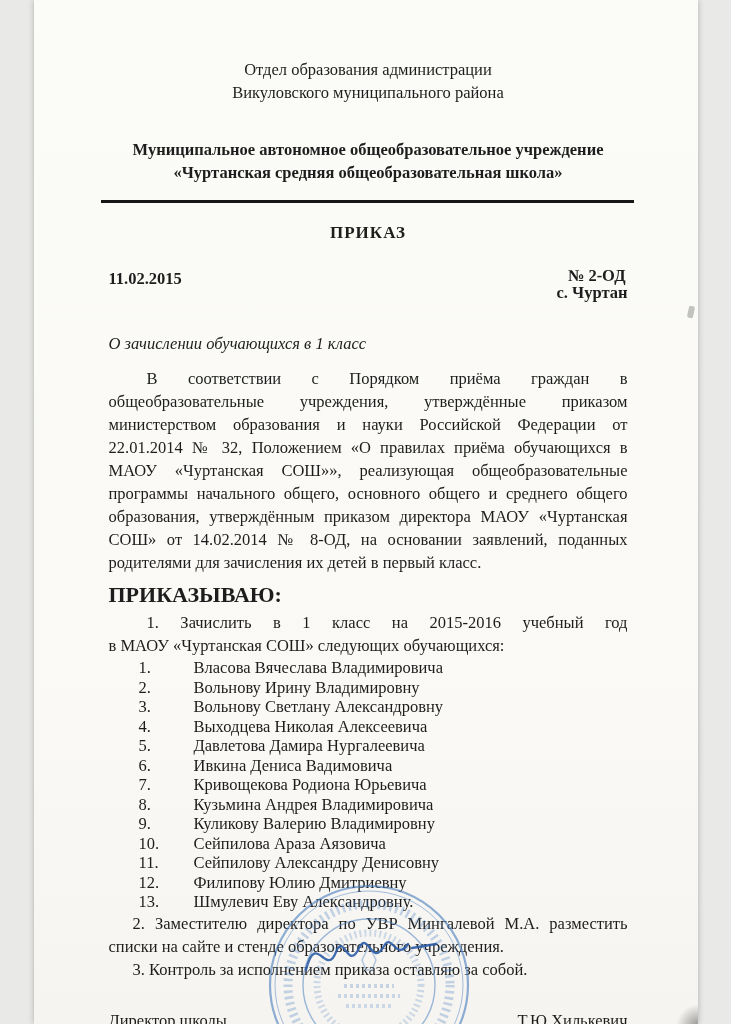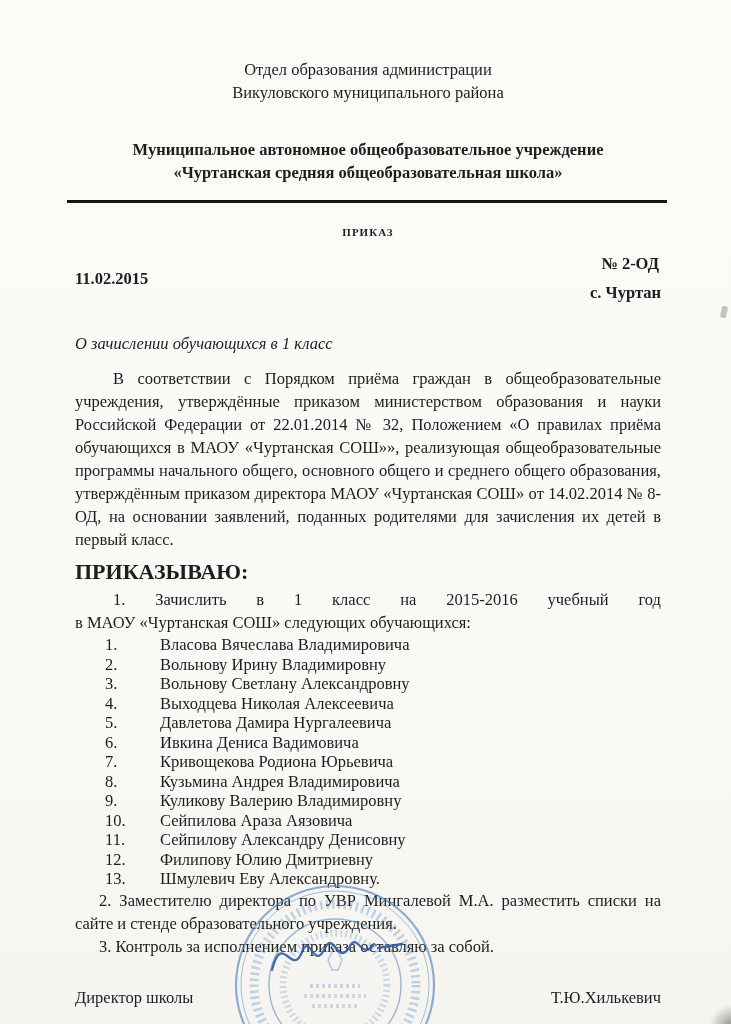--- a/index.html
+++ b/index.html
@@ -1,32 +1,32 @@
 <!DOCTYPE html>
 <html><head>
 <meta charset="utf-8">
 <style>
   html,body { margin:0; padding:0; background:#e9e9e7; }
   .page {
     position:relative;
-    width:731px; height:1024px;
+    width:664px; height:1024px;
     margin:0 auto;
     background:linear-gradient(180deg,#fbfbf8 0%, #faf9f6 70%, #f5f4f0 100%);
     font-family:"Liberation Serif", serif;
     color:#1d1d1d;
     overflow:hidden;
     box-shadow:0 0 6px rgba(0,0,0,.25);
   }
   .content { padding:58px 70px 0 75px; font-size:16.5px; line-height:23px; }
   .center { text-align:center; }
   .org-block { margin-top:34px; font-weight:bold; }
   .rule { border:none; border-top:3px solid #161616; margin:16px -6px 0 -8px; }
-  .order-title { margin-top:18px; font-weight:bold; font-size:11px; letter-spacing:1px; }
+  .order-title { margin-top:18px; font-weight:bold; font-size:17px; letter-spacing:1px; }
   .meta { position:relative; height:58px; margin-top:8px; font-weight:bold; }
-  .meta-num { position:absolute; right:2px; top:0; }
+  .meta-num { position:absolute; right:2px; top:12px; }
   .meta-date { position:absolute; left:0; top:15px; }
   .meta-place { position:absolute; left:12px; right:0; top:29px; text-align:right; }
   .subject { margin-top:22px; font-style:italic; }
   .body-par { margin-top:12px; text-align:justify; text-indent:38px; }
   .order-heading { margin-top:9px; font-weight:bold; font-size:22px; }
   .item1-line1 { display:block; text-indent:38px; text-align:justify; text-align-last:justify; }
   .item1-line2 { display:block; }
   .item1 { margin-top:5px; }
   .students { margin-top:1px; }
   .student { padding-left:30px; line-height:19.5px; }

